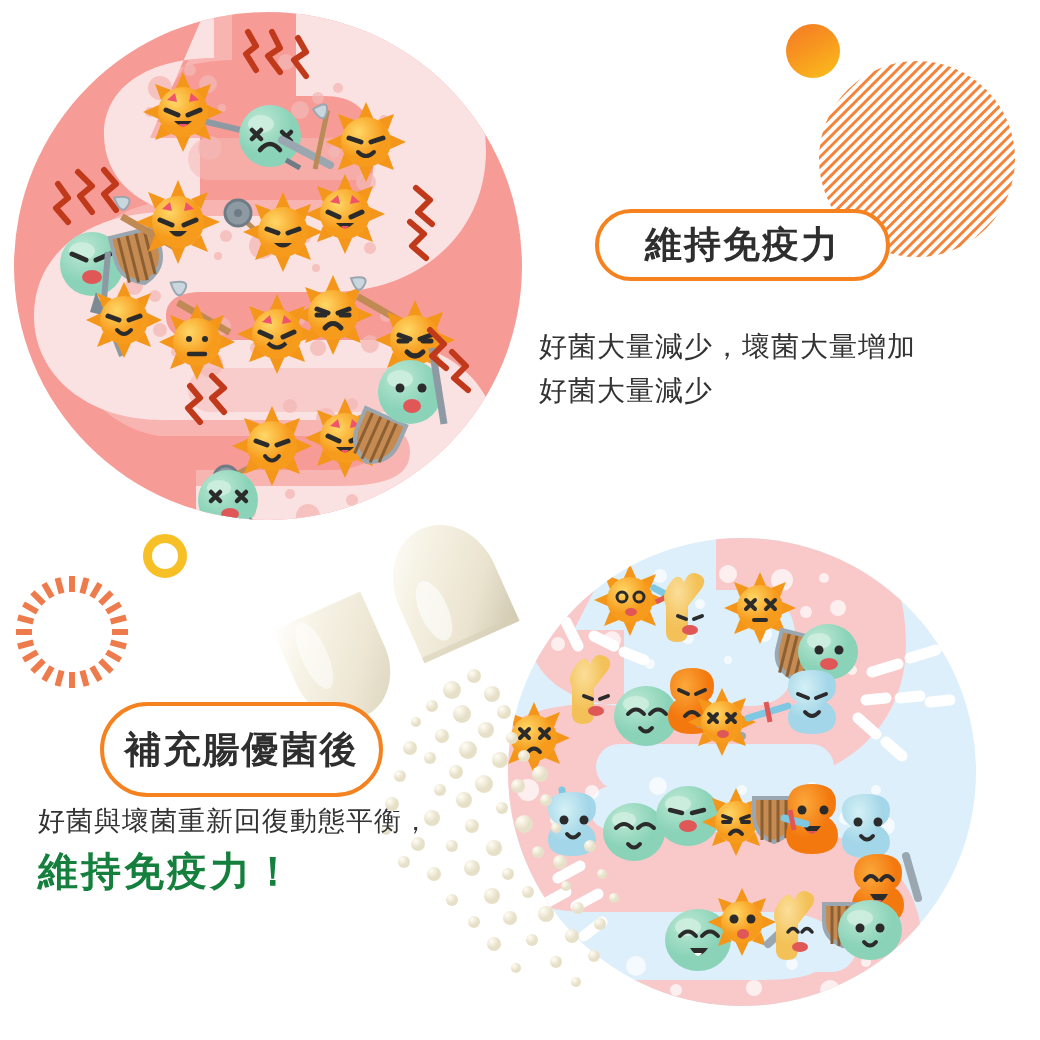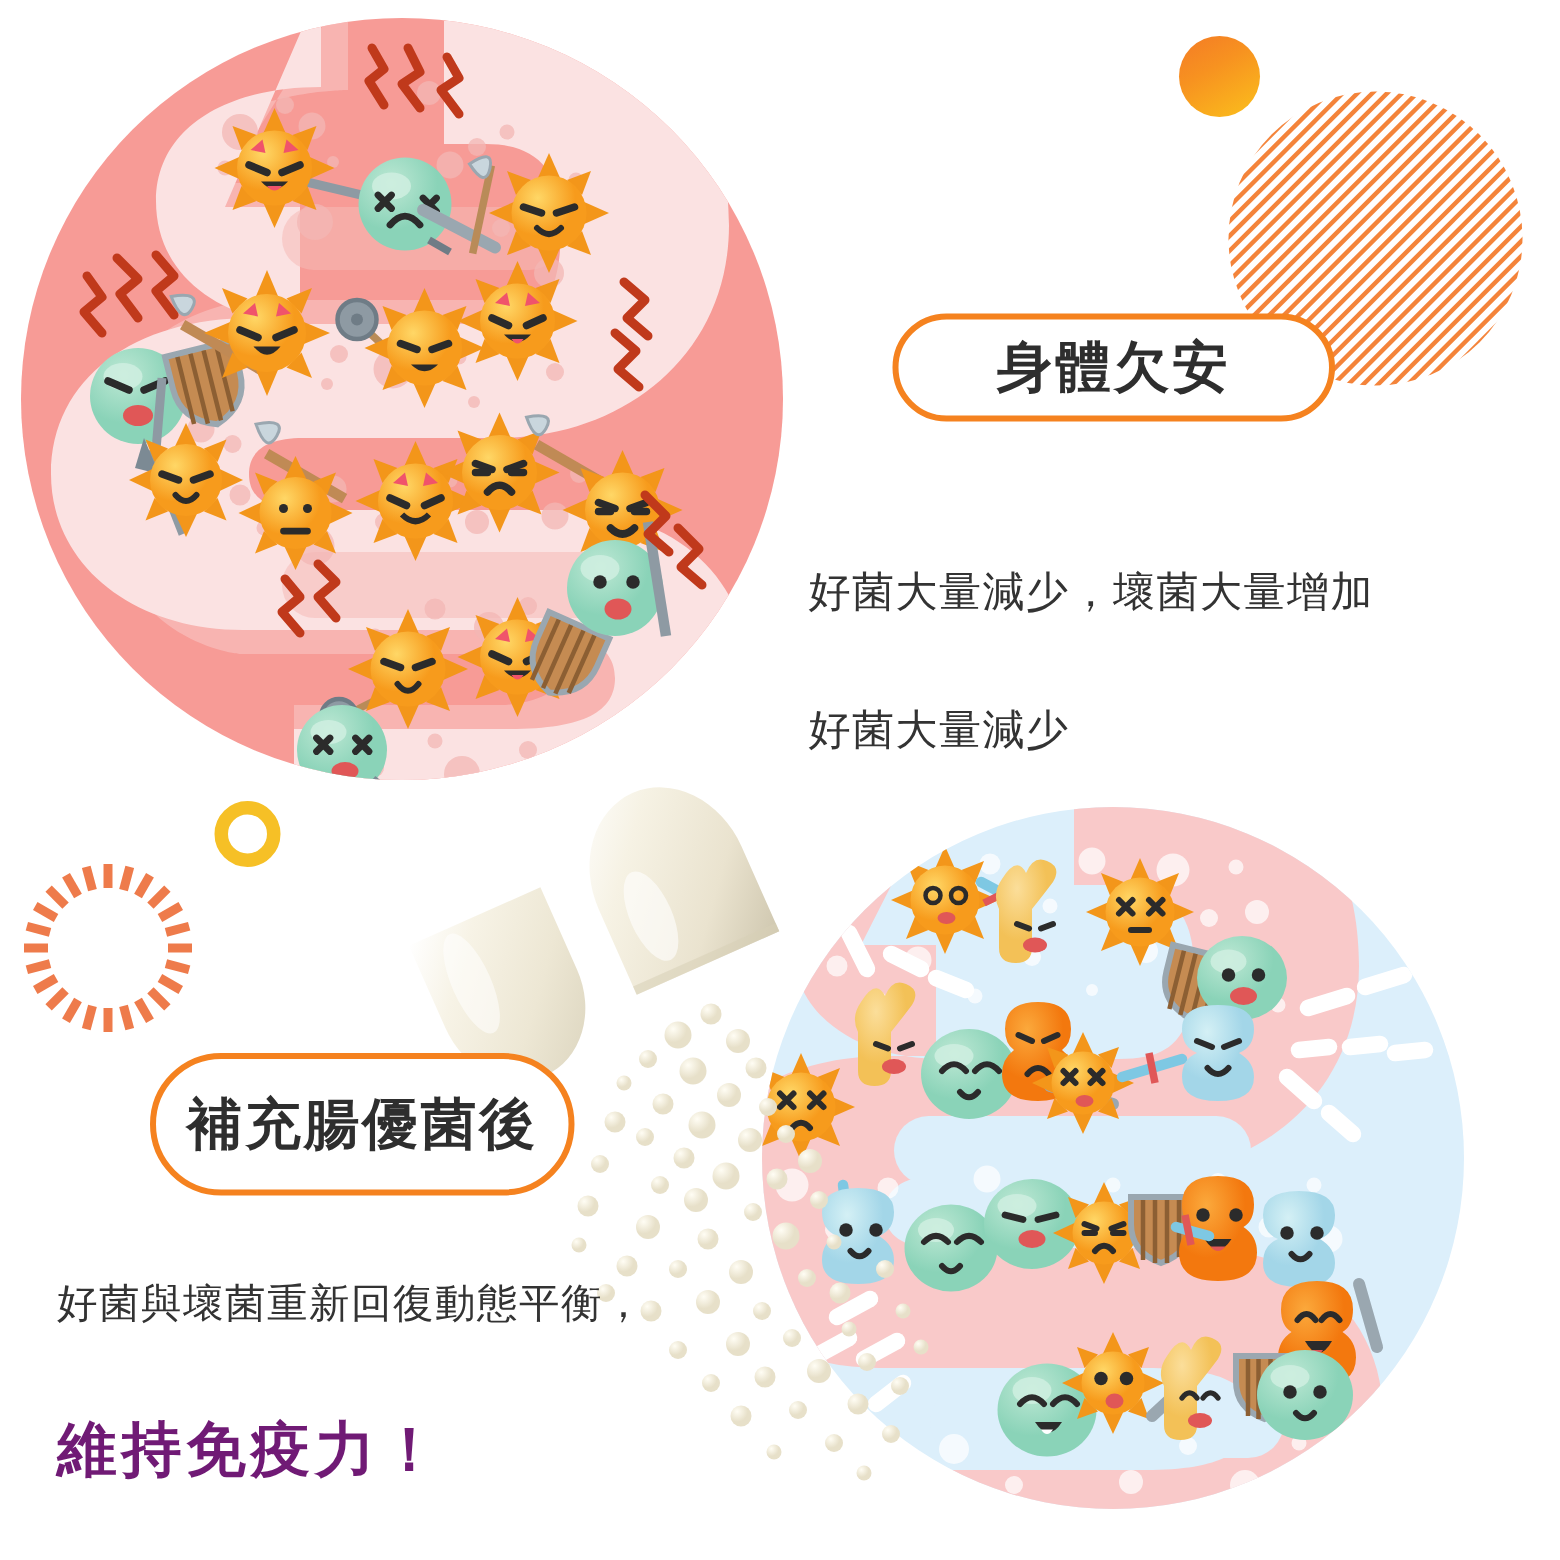--- a/index.html
+++ b/index.html
@@ -26,24 +26,24 @@
     color:#2e2e2e;
     font-weight:bold;
     letter-spacing:2px;
     white-space:nowrap;
   }
   #badge-top{left:595px;top:209px;width:295px;height:72px;font-size:37px;}
   #badge-bottom{left:100px;top:702px;width:283px;height:95px;font-size:37px;}
 
   
   .copy{position:absolute;color:#333333;white-space:nowrap;}
-  .copy .line{display:block;margin-top:48px;}
+  .copy .line{display:block;}
   #copy-top{left:539px;top:325px;font-size:28px;line-height:44px;letter-spacing:1px;}
   #copy-bottom{left:38px;top:800px;font-size:27px;line-height:42px;letter-spacing:1px;}
-  #copy-bottom .big{font-size:40px;font-weight:bold;line-height:58px;letter-spacing:3px;color:#701a75;}
+  #copy-bottom .big{font-size:40px;font-weight:bold;line-height:58px;letter-spacing:3px;color:#15803d;}
 
   
   #dot-solid{
     left:786px;top:24px;width:54px;height:54px;border-radius:50%;
     background:linear-gradient(150deg,#F47B26 0%,#F79220 40%,#FBC01C 100%);
   }
   #ring-yellow{
     left:143px;top:534px;width:44px;height:44px;border-radius:50%;
     border:9px solid #F6C026;box-sizing:border-box;
   }
@@ -1162,21 +1162,21 @@
         <line x1="0" y1="-56" x2="0" y2="-40" transform="rotate(270)"></line>
         <line x1="0" y1="-56" x2="0" y2="-40" transform="rotate(285)"></line>
         <line x1="0" y1="-56" x2="0" y2="-40" transform="rotate(300)"></line>
         <line x1="0" y1="-56" x2="0" y2="-40" transform="rotate(315)"></line>
         <line x1="0" y1="-56" x2="0" y2="-40" transform="rotate(330)"></line>
         <line x1="0" y1="-56" x2="0" y2="-40" transform="rotate(345)"></line>
       </g>
     </g>
   </svg>
 
-  <div class="badge" id="badge-top">身體欠安</div>
+  <div class="badge" id="badge-top">維持免疫力</div>
 
   <div class="copy" id="copy-top">
     <span class="line">好菌大量減少，壞菌大量增加</span>
     <span class="line">好菌大量減少</span>
   </div>
 
   <div class="badge" id="badge-bottom">補充腸優菌後</div>
 
   <div class="copy" id="copy-bottom">
     <span class="line">好菌與壞菌重新回復動態平衡，</span>

